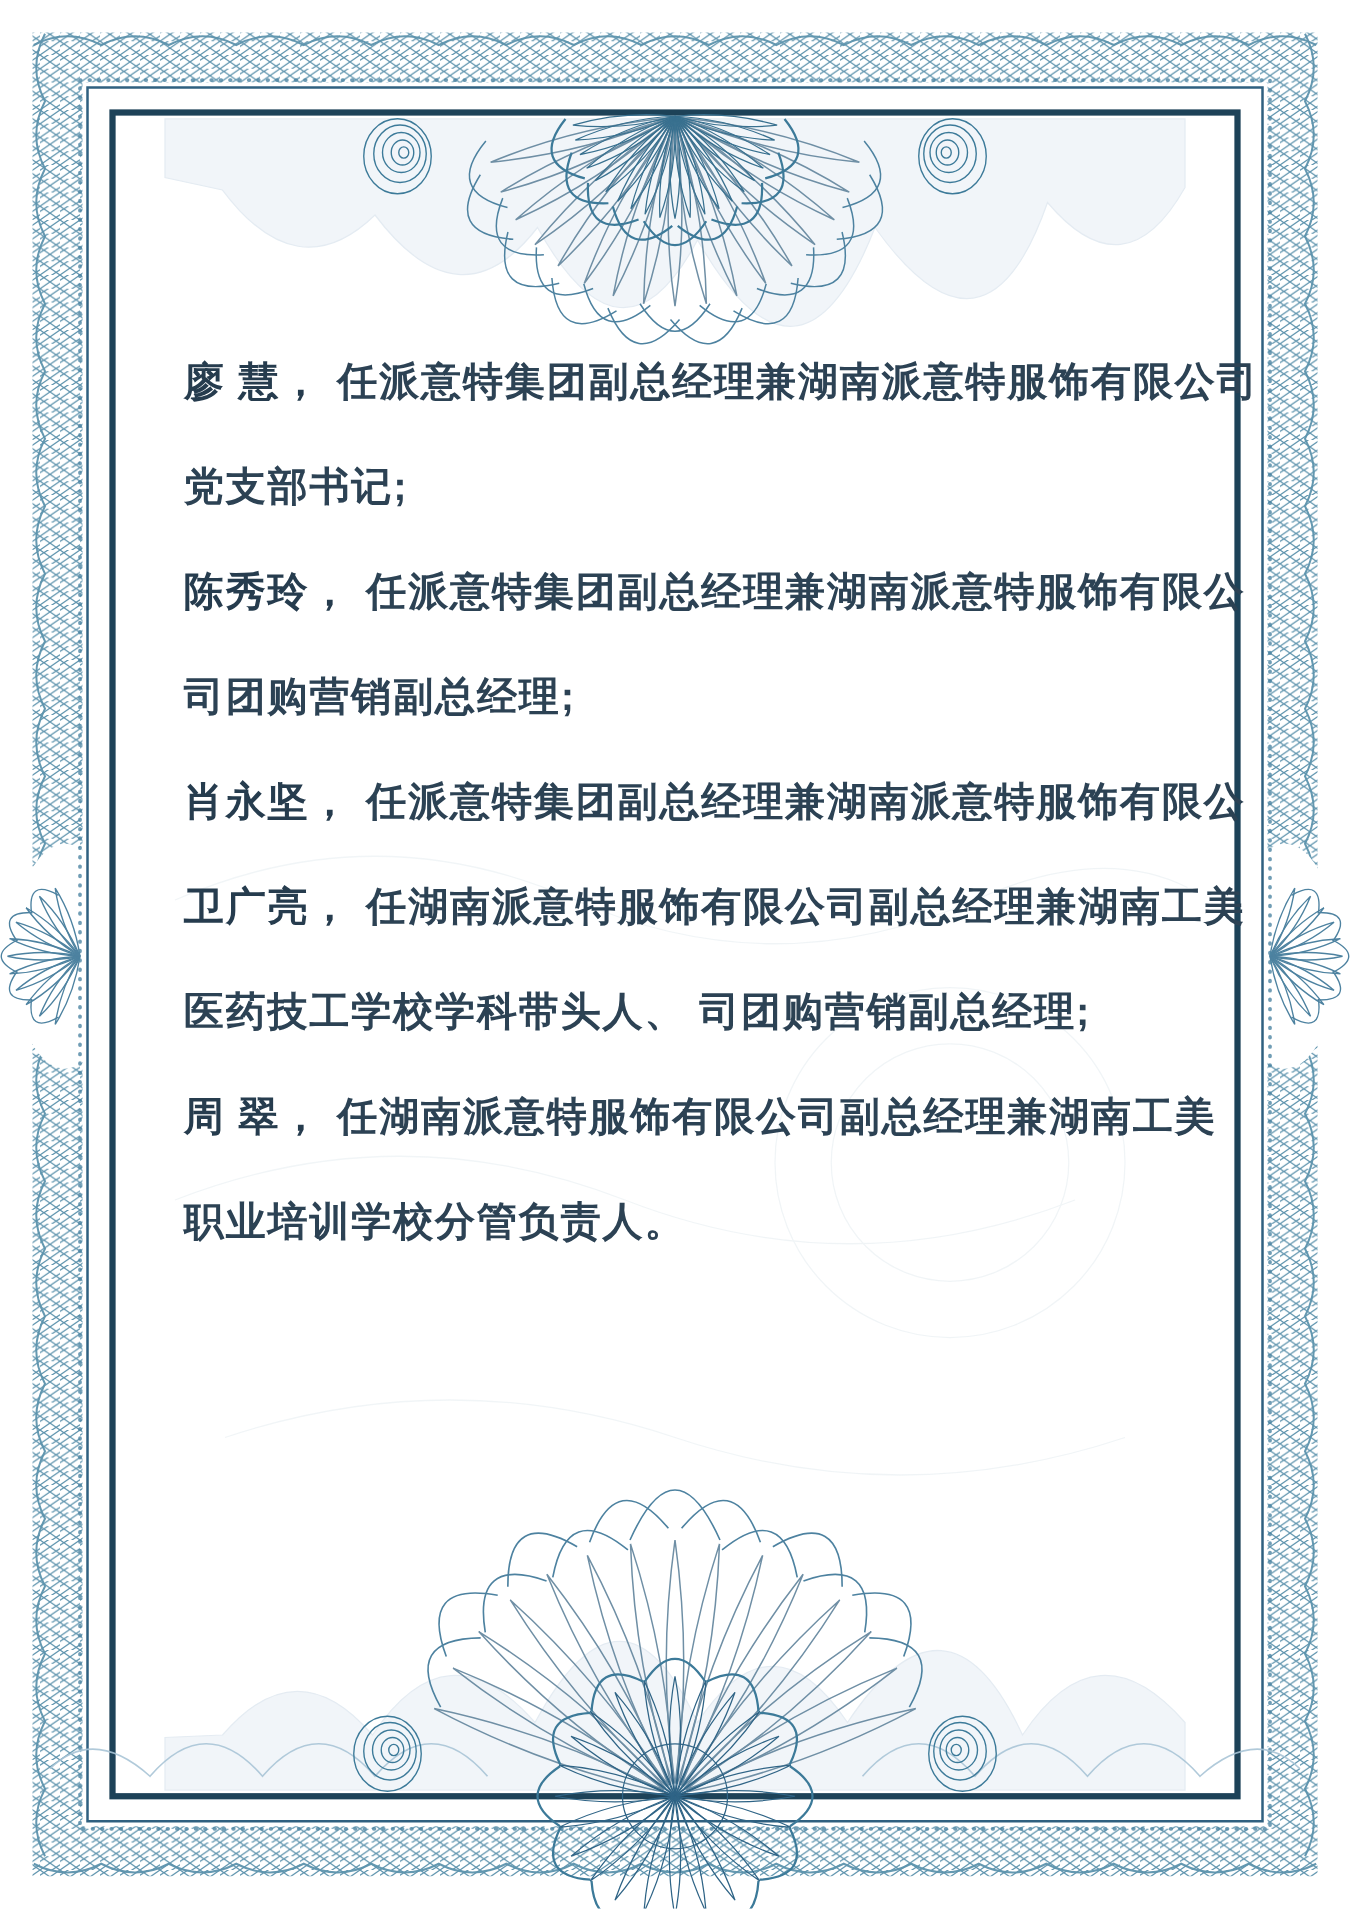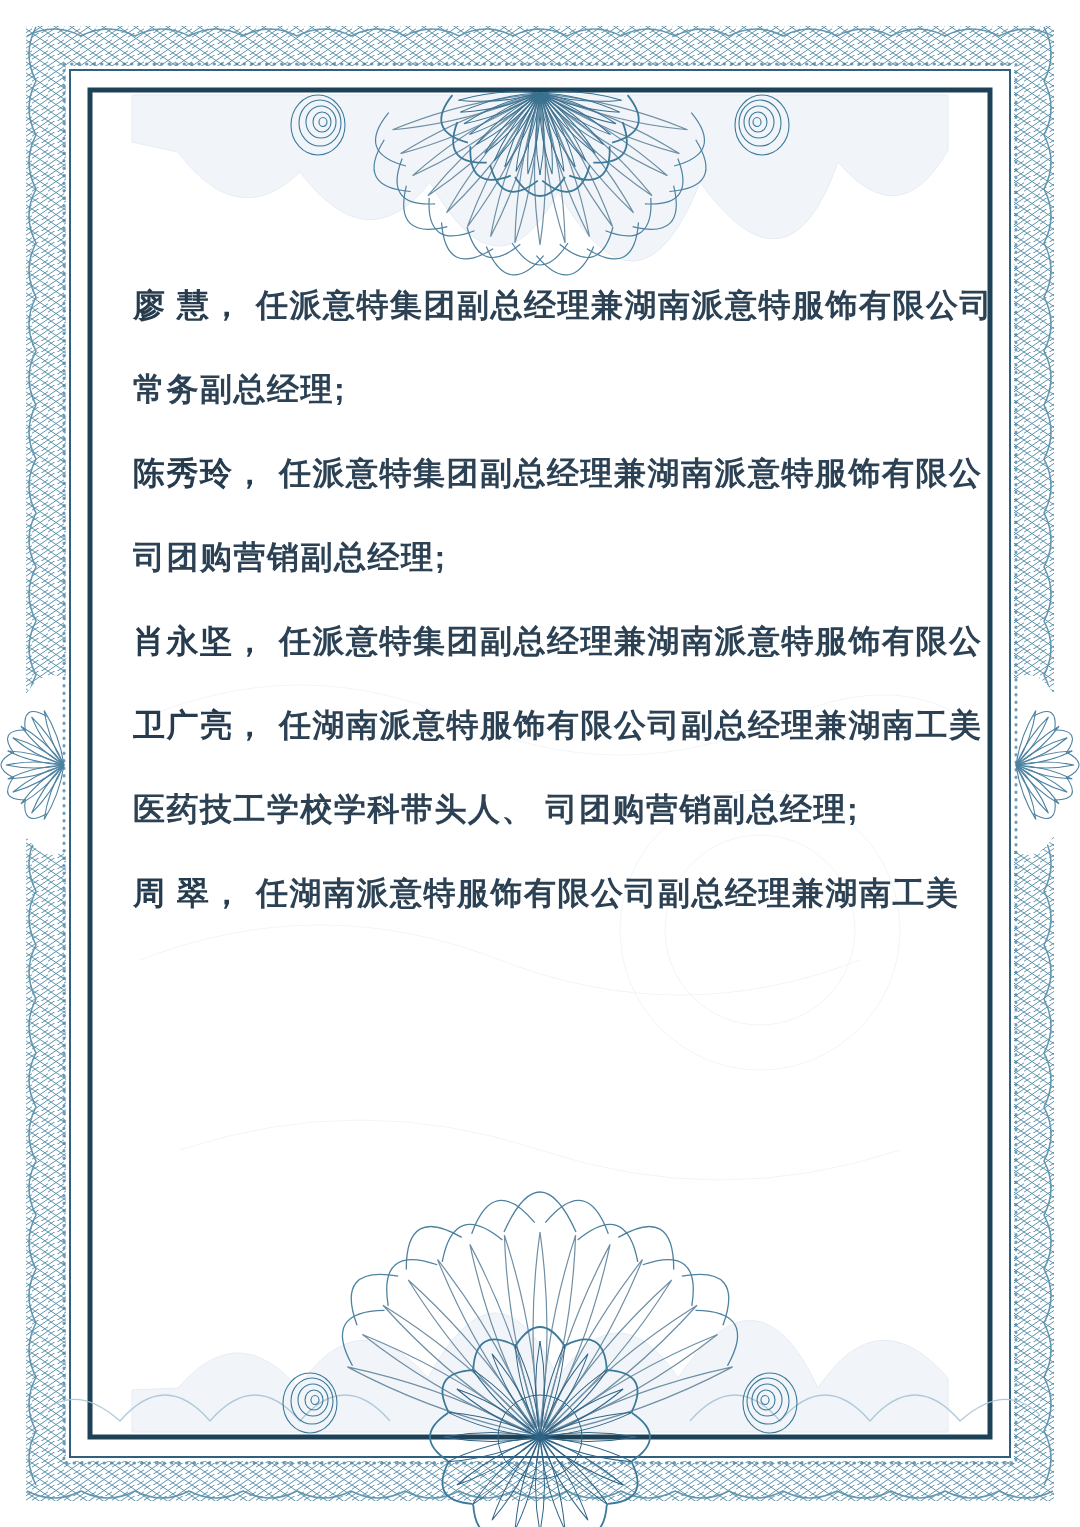--- a/index.html
+++ b/index.html
@@ -6,21 +6,21 @@
   .page{
     position:relative;
     width:1080px;height:1527px;
     background:#ffffff;
     overflow:hidden;
     font-family:"Liberation Sans","DejaVu Sans",sans-serif;
   }
   .ornaments{position:absolute;left:0;top:0;width:1080px;height:1527px;}
   .text-block{
     position:absolute;
-    left:133px;top:263px;width:836px;
+    left:147px;top:263px;width:836px;
     z-index:2;
   }
   .line{
     height:84px;line-height:84px;
     font-size:32px;
     letter-spacing:1.5px;
     color:#2c4254;
     font-weight:600;
     white-space:nowrap;
   }
@@ -272,22 +272,23 @@
       </g>
       <g stroke="#3c7a99" stroke-width="1.1">
         <use href="#rose" transform="translate(-230,-34)"></use>
         <use href="#rose" transform="translate(230,-34) scale(-1,1)"></use>
       </g>
     </g>
   </svg>
 
   <div class="text-block">
     <div class="line"><span class="person">廖 慧，</span><span>任派意特集团副总经理兼湖南派意特服饰有限公司</span></div>
-    <div class="line"><span class="person"></span><span>常务副总经理;</span></div>
+    <div class="line"><span class="person"></span><span>党支部书记;</span></div>
     <div class="line"><span class="person">陈秀玲，</span><span>任派意特集团副总经理兼湖南派意特服饰有限公</span></div>
     <div class="line"><span class="person"></span><span>司团购营销副总经理;</span></div>
     <div class="line"><span class="person">肖永坚，</span><span>任派意特集团副总经理兼湖南派意特服饰有限公</span></div>
     <div class="line"><span class="person">卫广亮，</span><span>任湖南派意特服饰有限公司副总经理兼湖南工美</span></div>
     <div class="line"><span class="person"></span><span>医药技工学校学科带头人、 司团购营销副总经理;</span></div>
     <div class="line"><span class="person">周 翠，</span><span>任湖南派意特服饰有限公司副总经理兼湖南工美</span></div>
+    <div class="line"><span class="person"></span><span>职业培训学校分管负责人。</span></div>
   </div>
 
 </div>
 
 </body></html>

